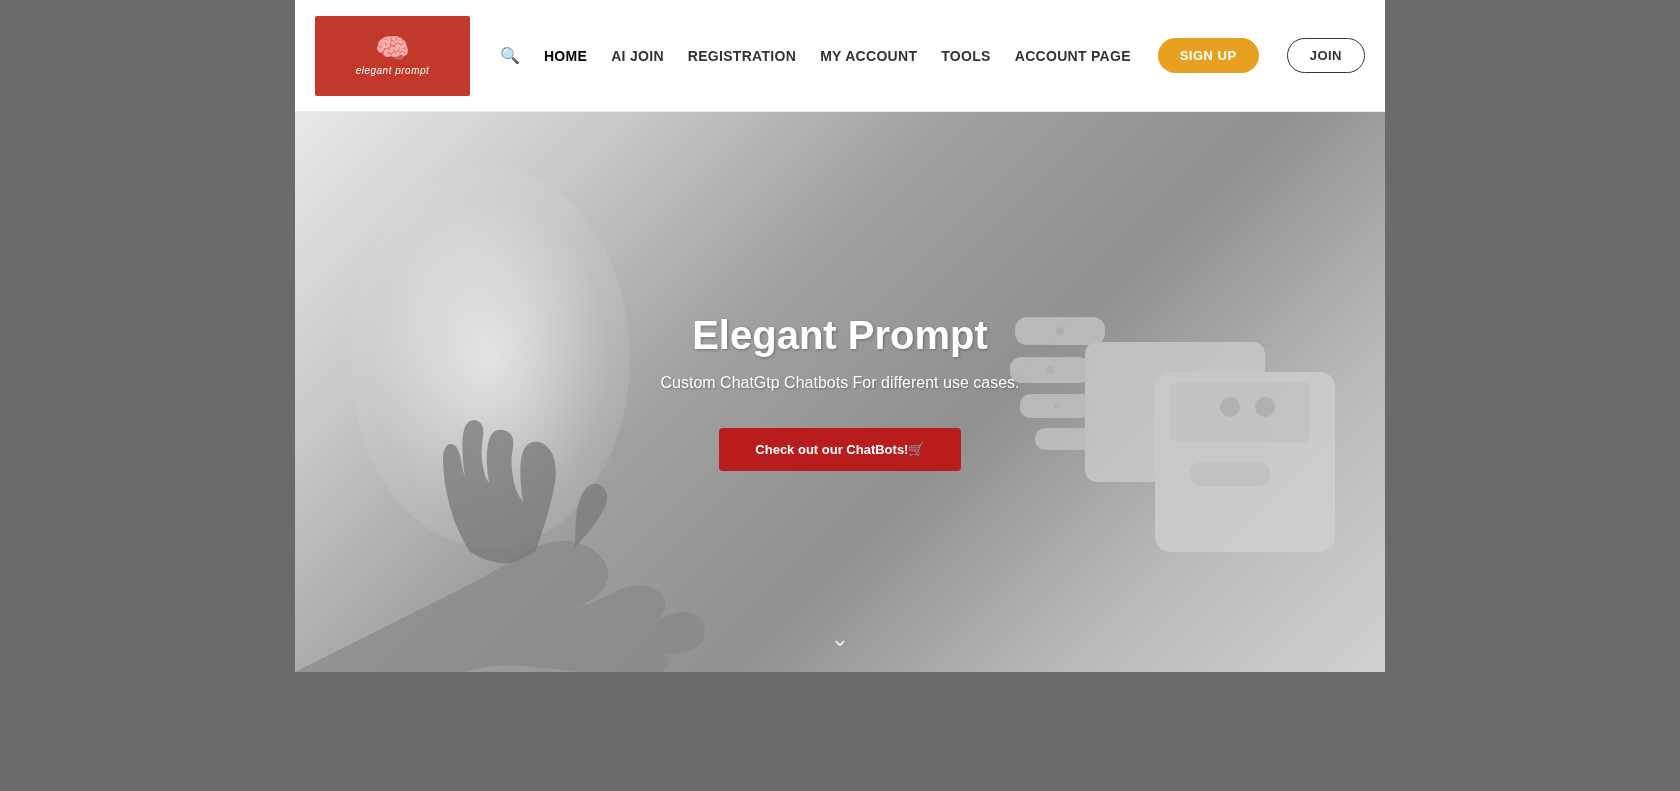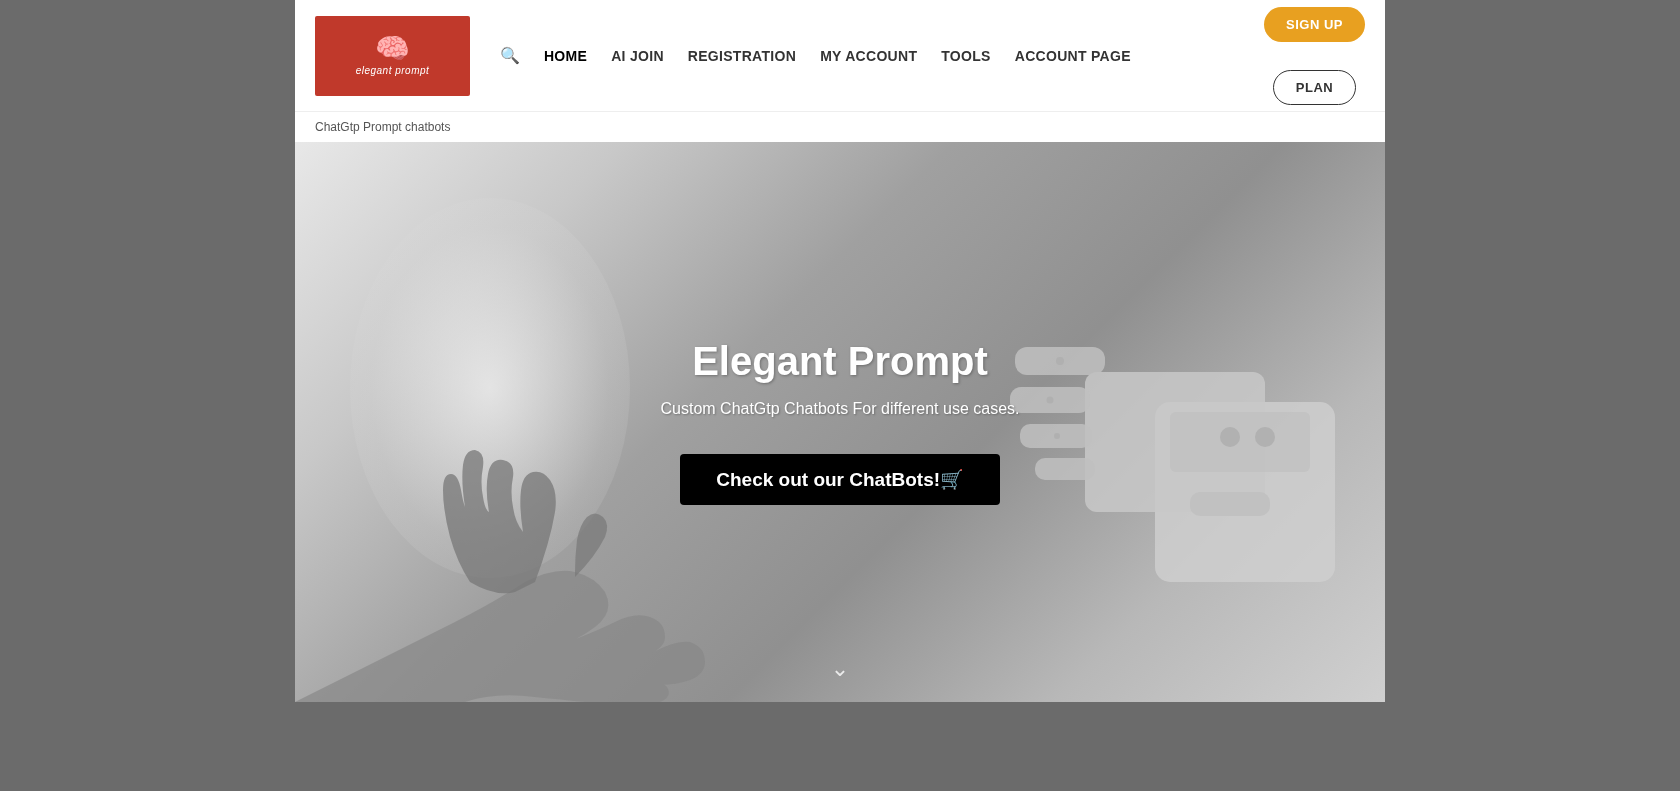--- a/index.html
+++ b/index.html
@@ -79,21 +79,20 @@
     }
     .nav-item.active {
       color: #000;
       font-weight: 700;
     }
     .header-actions {
       display: flex;
       align-items: center;
       gap: 28px;
       margin-left: auto;
-      flex-direction: column;
     }
     .btn-signup {
       background: #e8a020;
       color: #fff;
       border: none;
       border-radius: 25px;
       padding: 10px 22px;
       font-size: 13px;
       font-weight: 700;
       cursor: pointer;
@@ -181,26 +180,26 @@
       text-shadow: 1px 1px 3px rgba(0,0,0,0.3);
     }
     .hero-subtitle {
       font-size: 16px;
       font-weight: 400;
       margin-bottom: 36px;
       text-shadow: 1px 1px 2px rgba(0,0,0,0.3);
       margin-top: 16px;
     }
     .btn-chatbots {
-      background: #000000;
+      background: #b91c1c;
       color: #fff;
       border: none;
       border-radius: 4px;
       padding: 14px 36px;
-      font-size: 19px;
+      font-size: 13px;
       font-weight: 700;
       cursor: pointer;
       display: inline-flex;
       align-items: center;
     }
     .hero-chevron {
       position: absolute;
       bottom: 20px;
       left: 50%;
       transform: translateX(-50%);
@@ -229,25 +228,24 @@
       <a class="nav-item active">HOME</a>
       <a class="nav-item">AI JOIN</a>
       <a class="nav-item">REGISTRATION</a>
       <a class="nav-item">MY ACCOUNT</a>
       <a class="nav-item">TOOLS</a>
       <a class="nav-item">ACCOUNT PAGE</a>
     </nav>
 
     <div class="header-actions">
       <button class="btn-signup">SIGN UP</button>
-      <button class="btn-join">PLAN</button>
+      <button class="btn-join">JOIN</button>
     </div>
   </header>
 
-  <div class="breadcrumb">ChatGtp Prompt chatbots</div>
 
   <section class="hero">
     <div class="hero-bg"></div>
     <div class="hero-glow"></div>
 
     <div class="hand-left">
       <svg viewBox="0 0 420 340" xmlns="http://www.w3.org/2000/svg">
 
         <path d="M0 340 Q80 300 160 260 Q200 240 230 220 Q260 205 280 210 Q300 215 310 230 Q320 250 300 265 Q280 280 260 285 Q300 270 320 260 Q340 250 355 255 Q370 260 370 275 Q370 285 355 292 Q380 278 395 280 Q410 285 410 300 Q410 312 395 318 Q375 325 350 322 Q365 318 372 325 Q378 335 365 340 Q345 348 310 342 Q270 338 240 335 Q200 330 170 340 Z" fill="#888" opacity="0.7"></path>
 

